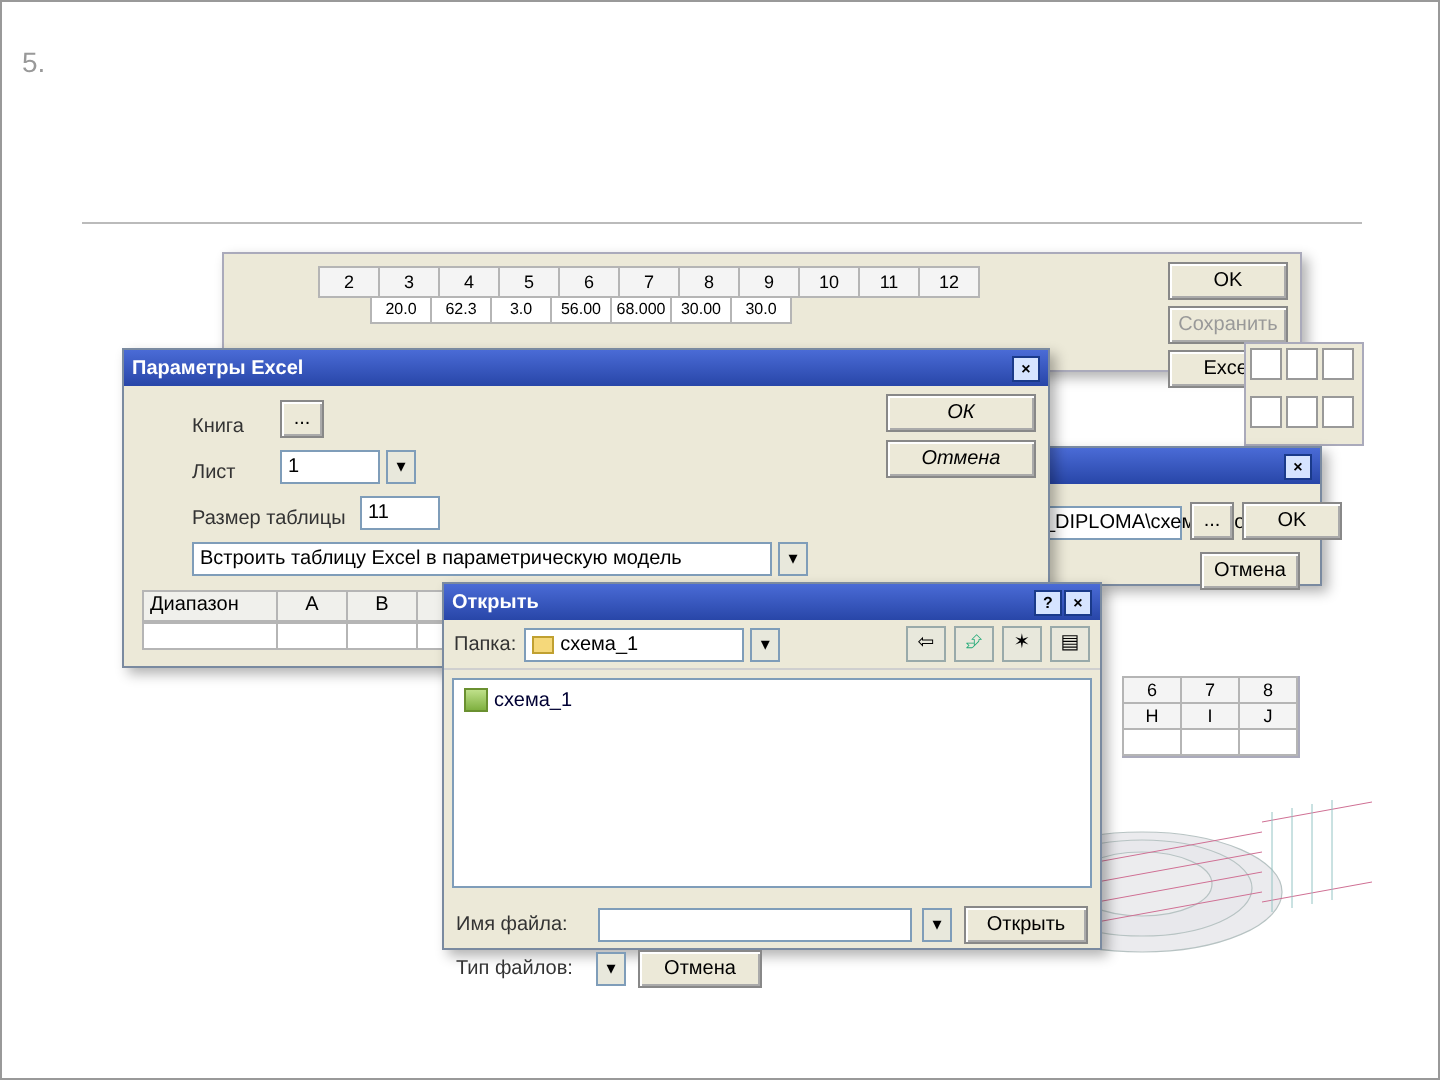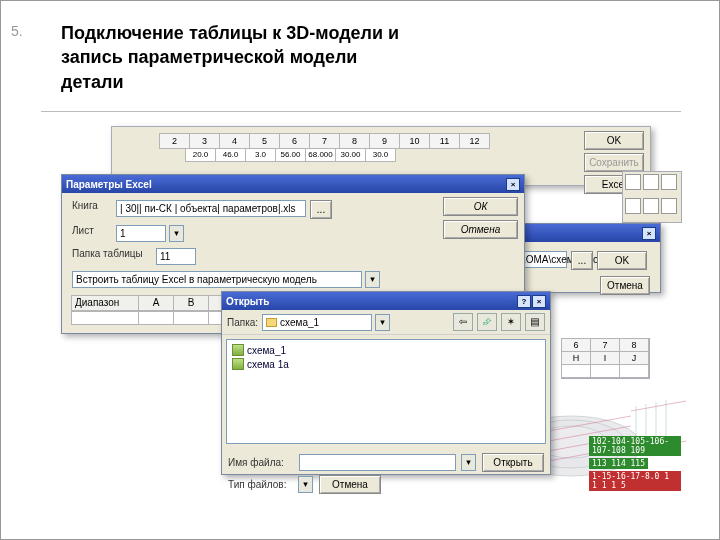--- a/index.html
+++ b/index.html
@@ -63,21 +63,21 @@
   }
   .titlebar .tb-label { white-space: nowrap; overflow: hidden; }
   .tb-btns { display: flex; gap: 1px; }
   .tb-btn {
     width: 14px; height: 13px;
     background: #d6e4ff;
     border: 1px solid #1a3a8a;
     font-size: 8px; line-height: 11px;
     text-align: center; color: #000;
   }
-  .field-row { display: flex; align-items: flex-start; gap: 4px; padding: 3px 6px; }
+  .field-row { display: flex; align-items: flex-end; gap: 4px; padding: 3px 6px; margin-left: 24px; }
   .lbl { font-size: 10px; color: #333; }
   .inp {
     height: 17px; border: 1px solid #7f9db9;
     background: #fff; font-size: 10px;
     padding: 0 3px; line-height: 15px;
   }
   .btn {
     height: 19px; min-width: 60px;
     border: 1px solid #888;
     background: #ece9d8;
@@ -211,42 +211,41 @@
     width: 15px; height: 17px; border: 1px solid #7f9db9;
     background: #e8e8dc; font-size: 9px; text-align:center; line-height:15px;
     margin-left:-1px;
   }
 </style>
 </head>
 <body>
 
 <div class="slide">
   <div class="bullet-num">5.</div>
-  <div class="title">Подключение таблицы к 3D-модели и запись параметрической модели детали</div>
   <div class="title-rule"></div>
 
   <div class="canvas">
 
     <div class="win bg1">
       <div class="cells">
         <div class="cell">2</div>
         <div class="cell">3</div>
         <div class="cell">4</div>
         <div class="cell">5</div>
         <div class="cell">6</div>
         <div class="cell">7</div>
         <div class="cell">8</div>
         <div class="cell">9</div>
         <div class="cell">10</div>
         <div class="cell">11</div>
         <div class="cell">12</div>
       </div>
       <div class="row2">
         <div class="cell2">20.0</div>
-        <div class="cell2">46.0</div>
+        <div class="cell2">62.3</div>
         <div class="cell2">3.0</div>
         <div class="cell2">56.00</div>
         <div class="cell2">68.000</div>
         <div class="cell2">30.00</div>
         <div class="cell2">30.0</div>
       </div>
       <div class="side-btns">
         <button class="btn">OK</button>
         <button class="btn" style="color:#999">Сохранить</button>
         <button class="btn">Excel</button>
@@ -287,30 +286,29 @@
     <div class="win paramsA">
       <div class="titlebar">
         <span class="tb-label">Параметры Excel</span>
         <div class="tb-btns">
           <div class="tb-btn">×</div>
         </div>
       </div>
       <div class="body">
         <div class="field-row">
           <span class="lbl" style="width:40px">Книга</span>
-          <div class="inp" style="width:190px">| 30|| пи-СК  | объекта| параметров|.xls</div>
           <button class="btn sm">...</button>
         </div>
         <div class="field-row">
           <span class="lbl" style="width:40px">Лист</span>
           <div class="inp" style="width:50px">1</div>
           <div class="drop-arrow">▾</div>
         </div>
         <div class="field-row">
-          <span class="lbl" style="width:80px">Папка таблицы</span>
+          <span class="lbl" style="width:80px">Размер таблицы</span>
           <div class="inp" style="width:40px">11</div>
         </div>
         <div class="field-row">
           <div class="inp" style="width:290px">Встроить таблицу Excel в параметрическую модель</div>
           <div class="drop-arrow">▾</div>
         </div>
         <div class="colhdr">
           <div class="ch" style="flex-basis:68px;text-align:left;padding-left:3px">Диапазон пер.</div>
           <div class="ch">А</div>
           <div class="ch">В</div>
@@ -375,24 +373,20 @@
         <div style="flex:1"></div>
         <div class="nbtn">⇦</div>
         <div class="nbtn" style="color:#2a7">⮵</div>
         <div class="nbtn">✶</div>
         <div class="nbtn">▤</div>
       </div>
       <div class="list">
         <div class="file-item">
             <span class="fic"></span>
             <span>схема_1</span>
-          </div>
-        <div class="file-item">
-            <span class="fic"></span>
-            <span>схема 1а</span>
           </div>
       </div>
       <div class="bottom">
         <div class="brow">
           <span class="lbl">Имя файла:</span>
           <div class="inp"></div>
           <div class="drop-arrow">▾</div>
           <button class="btn">Открыть</button>
         </div>
         <div class="brow">
@@ -413,20 +407,15 @@
         <g stroke="#b36" stroke-width="0.5" fill="none">
           <path d="M40 70 L150 50 M40 80 L150 60 M40 90 L150 70 M40 100 L150 80"></path>
           <path d="M150 45 L205 35 M150 85 L205 75"></path>
         </g>
         <g stroke="#6aa" stroke-width="0.5" fill="none">
           <path d="M155 40 L155 90 M165 38 L165 88 M175 36 L175 86 M185 34 L185 84"></path>
         </g>
       </svg>
     </div>
 
-    <div class="tags">
-      <span class="tag g">102-104-105-106-107-108 109</span>
-      <span class="tag g">113 114 115</span>
-      <span class="tag r">1-15-16-17-8.0 1 1 1 1 5</span>
-    </div>
 
   </div>
 </div>
 
 </body></html>

